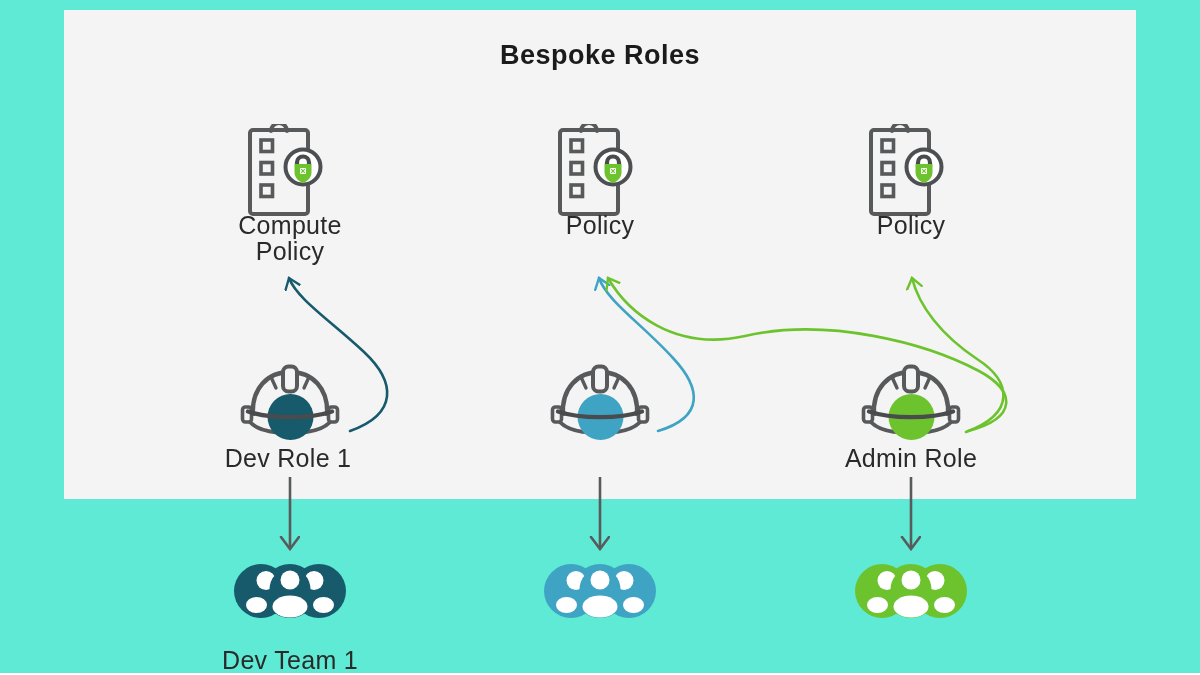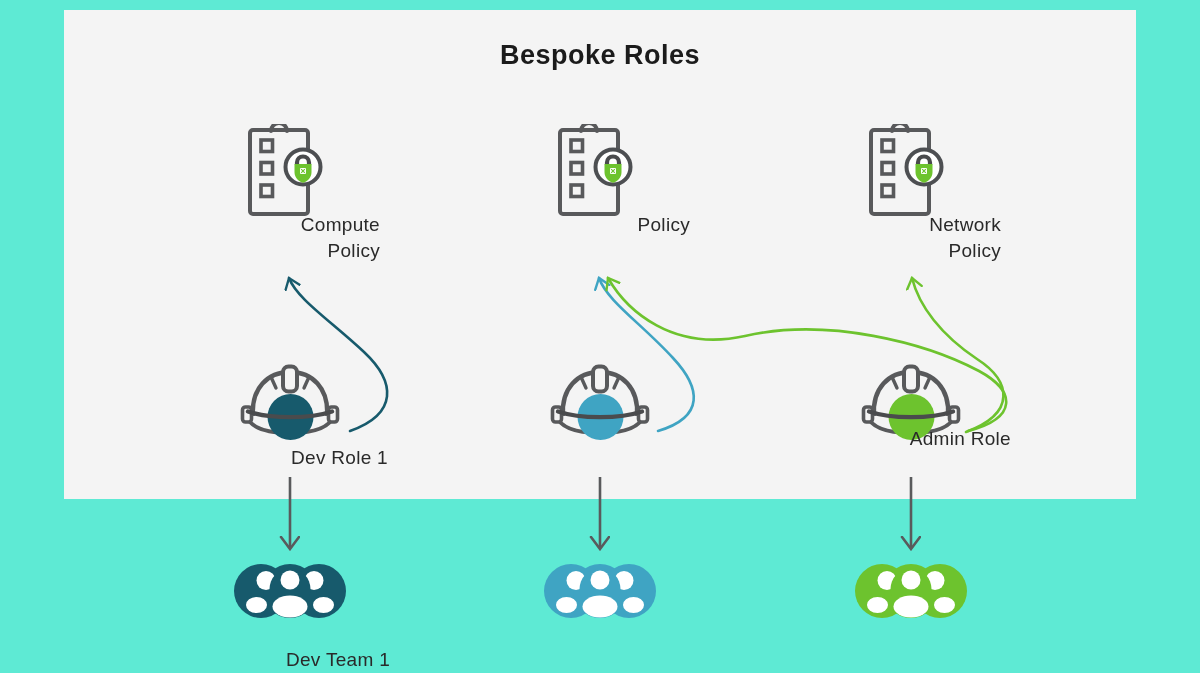--- a/index.html
+++ b/index.html
@@ -3,21 +3,21 @@
 <meta charset="utf-8">
 <style>
   html,body{margin:0;padding:0;background:#ffffff;}
   .canvas{position:relative;width:1200px;height:673px;background:#5eead4;overflow:hidden;
           font-family:"Liberation Sans",sans-serif;}
   .panel{position:absolute;left:64px;top:10px;width:1072px;height:489px;background:#f4f4f4;}
   .title{position:absolute;left:0;top:40px;width:1200px;margin:0;text-align:center;
          font-size:27px;font-weight:bold;letter-spacing:.5px;color:#1b1b1b;}
   .arrows{position:absolute;left:0;top:0;pointer-events:none;}
   .node{position:absolute;}
-  .lbl{position:absolute;text-align:right;font-size:19px;color:#2a2a2a;
+  .lbl{position:absolute;text-align:center;font-size:25px;color:#2a2a2a;
        letter-spacing:.3px;line-height:26px;}
   .lbl span{display:block;}
   .defs-holder{position:absolute;width:0;height:0;overflow:hidden;}
 </style>
 </head>
 <body>
 
 <div class="canvas">
 
   <svg class="defs-holder" aria-hidden="true">
@@ -102,36 +102,35 @@
     </svg>
 
   <div class="lbl" style="left:200px;top:212px;width:180px">
     <span>Compute</span>
     <span>Policy</span>
   </div>
   <div class="lbl" style="left:510px;top:212px;width:180px">
     <span>Policy</span>
   </div>
   <div class="lbl" style="left:821px;top:212px;width:180px">
-    <span>Network</span>
     <span>Policy</span>
   </div>
 
   <svg class="node" style="left: 240px; top: 362px; color: rgb(23, 90, 108);" width="100" height="82">
       <use href="#sym-hardhat"></use>
     </svg>
   <svg class="node" style="left: 550px; top: 362px; color: rgb(63, 164, 195);" width="100" height="82">
       <use href="#sym-hardhat"></use>
     </svg>
   <svg class="node" style="left: 861px; top: 362px; color: rgb(109, 195, 46);" width="100" height="82">
       <use href="#sym-hardhat"></use>
     </svg>
 
   <div class="lbl" style="left:188px;top:445px;width:200px">Dev Role 1</div>
-  <div class="lbl" style="left:811px;top:426px;width:200px">Admin Role</div>
+  <div class="lbl" style="left:811px;top:445px;width:200px">Admin Role</div>
 
   <svg class="node" style="left: 232px; top: 562px; color: rgb(23, 90, 108);" width="116" height="58">
       <use href="#sym-team"></use>
     </svg>
   <svg class="node" style="left: 542px; top: 562px; color: rgb(63, 164, 195);" width="116" height="58">
       <use href="#sym-team"></use>
     </svg>
   <svg class="node" style="left: 853px; top: 562px; color: rgb(109, 195, 46);" width="116" height="58">
       <use href="#sym-team"></use>
     </svg>

